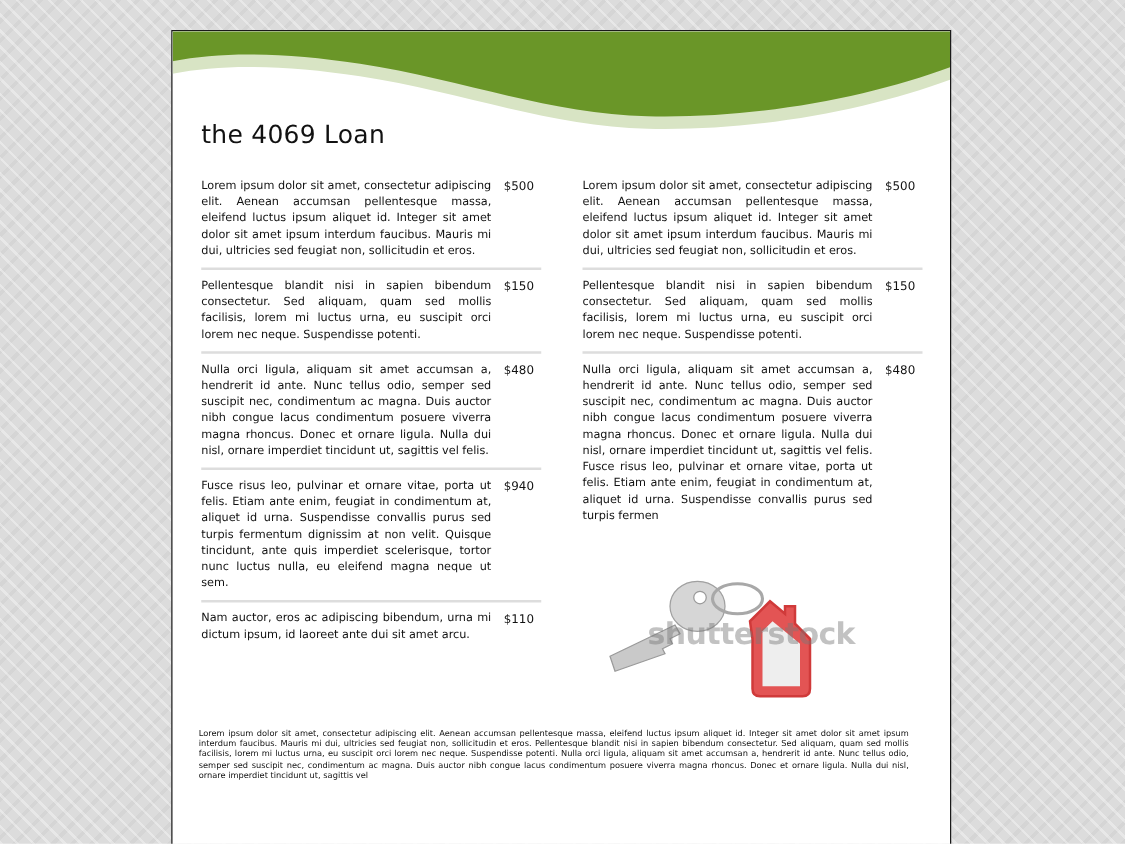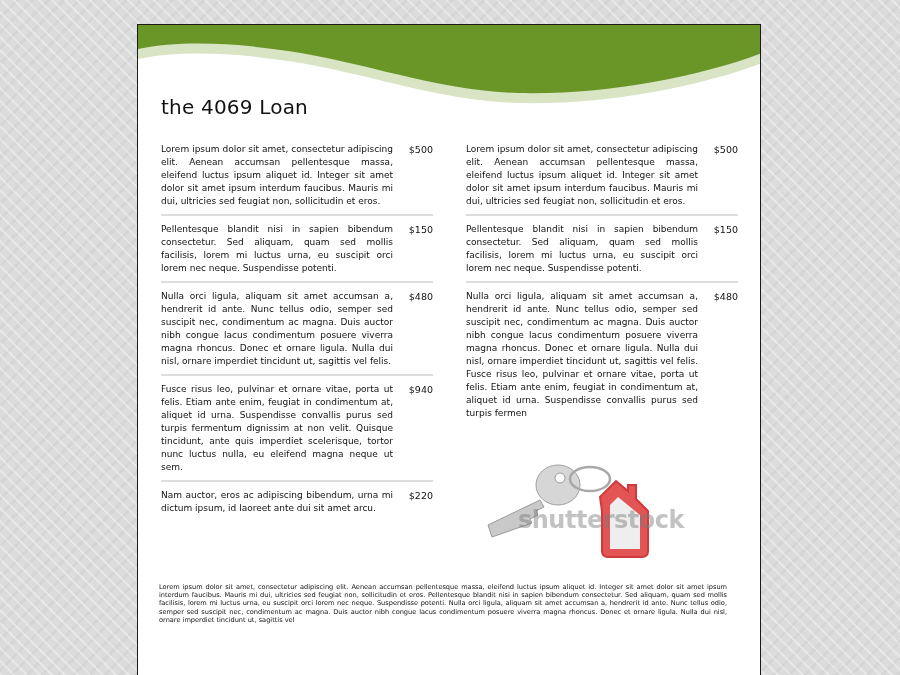--- a/index.html
+++ b/index.html
@@ -25,24 +25,24 @@
     .col.right { left: 328px; }
     .item {
       display: flex; justify-content: space-between; align-items: flex-start;
       border-bottom: 2px solid #dddddd; padding: 0 0 6px 0; margin-bottom: 7px;
     }
     .item.last { border-bottom: none; }
     .item-text {
       width: 232px; font-size: 9px; line-height: 13px; color: #111; text-align: justify;
       hyphens: auto;
     }
-    .item-price { font-size: 9.5px; line-height: 13px; color: #111; text-align: right; width: 30px; }
+    .item-price { font-size: 9.5px; line-height: 13px; color: #111; text-align: left; width: 30px; }
     .photo { position: absolute; left: 340px; top: 420px; width: 220px; height: 120px; }
     .photo .wm {
-      position: absolute; left: 40px; top: 61px; font-size: 24px; font-weight: bold;
+      position: absolute; left: 40px; top: 48px; font-size: 24px; font-weight: bold;
       color: rgba(120,120,120,0.45); letter-spacing: -0.5px;
     }
     .footer-text {
       position: absolute; left: 21px; top: 558px; width: 568px;
       font-size: 6.6px; line-height: 8.2px; color: #111; text-align: justify; height: 42px; overflow: hidden;
     }
   </style>
 </head>
 <body>
 
@@ -66,21 +66,21 @@
     <div class="item">
       <div class="item-text">Nulla orci ligula, aliquam sit amet accumsan a, hendrerit id ante. Nunc tellus odio, semper sed suscipit nec, condimentum ac magna. Duis auctor nibh congue lacus condimentum posuere viverra magna rhoncus. Donec et ornare ligula. Nulla dui nisl, ornare imperdiet tincidunt ut, sagittis vel felis.</div>
       <div class="item-price">$480</div>
     </div>
     <div class="item">
       <div class="item-text">Fusce risus leo, pulvinar et ornare vitae, porta ut felis. Etiam ante enim, feugiat in condimentum at, aliquet id urna. Suspendisse convallis purus sed turpis fermentum dignissim at non velit. Quisque tincidunt, ante quis imperdiet scelerisque, tortor nunc luctus nulla, eu eleifend magna neque ut sem.</div>
       <div class="item-price">$940</div>
     </div>
     <div class="item last">
       <div class="item-text">Nam auctor, eros ac adipiscing bibendum, urna mi dictum ipsum, id laoreet ante dui sit amet arcu.</div>
-      <div class="item-price">$220</div>
+      <div class="item-price">$110</div>
     </div>
   </div>
 
   <div class="col right">
     <div class="item">
       <div class="item-text">Lorem ipsum dolor sit amet, consectetur adipiscing elit. Aenean accumsan pellentesque massa, eleifend luctus ipsum aliquet id. Integer sit amet dolor sit amet ipsum interdum faucibus. Mauris mi dui, ultricies sed feugiat non, sollicitudin et eros.</div>
       <div class="item-price">$500</div>
     </div>
     <div class="item">
       <div class="item-text">Pellentesque blandit nisi in sapien bibendum consectetur. Sed aliquam, quam sed mollis facilisis, lorem mi luctus urna, eu suscipit orci lorem nec neque. Suspendisse potenti.</div>

